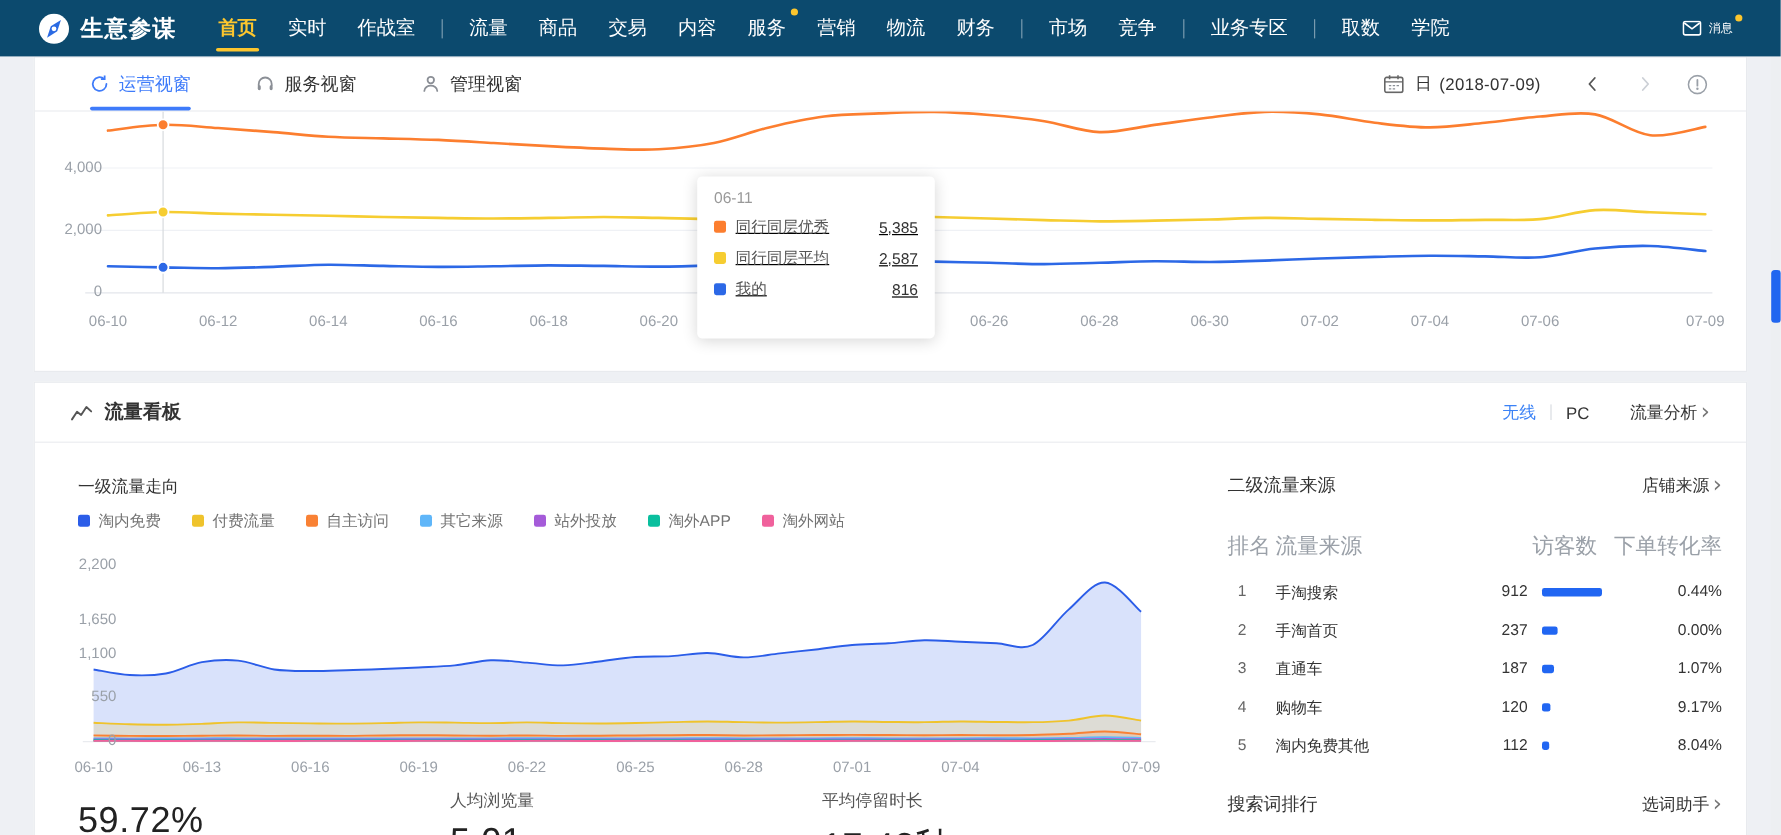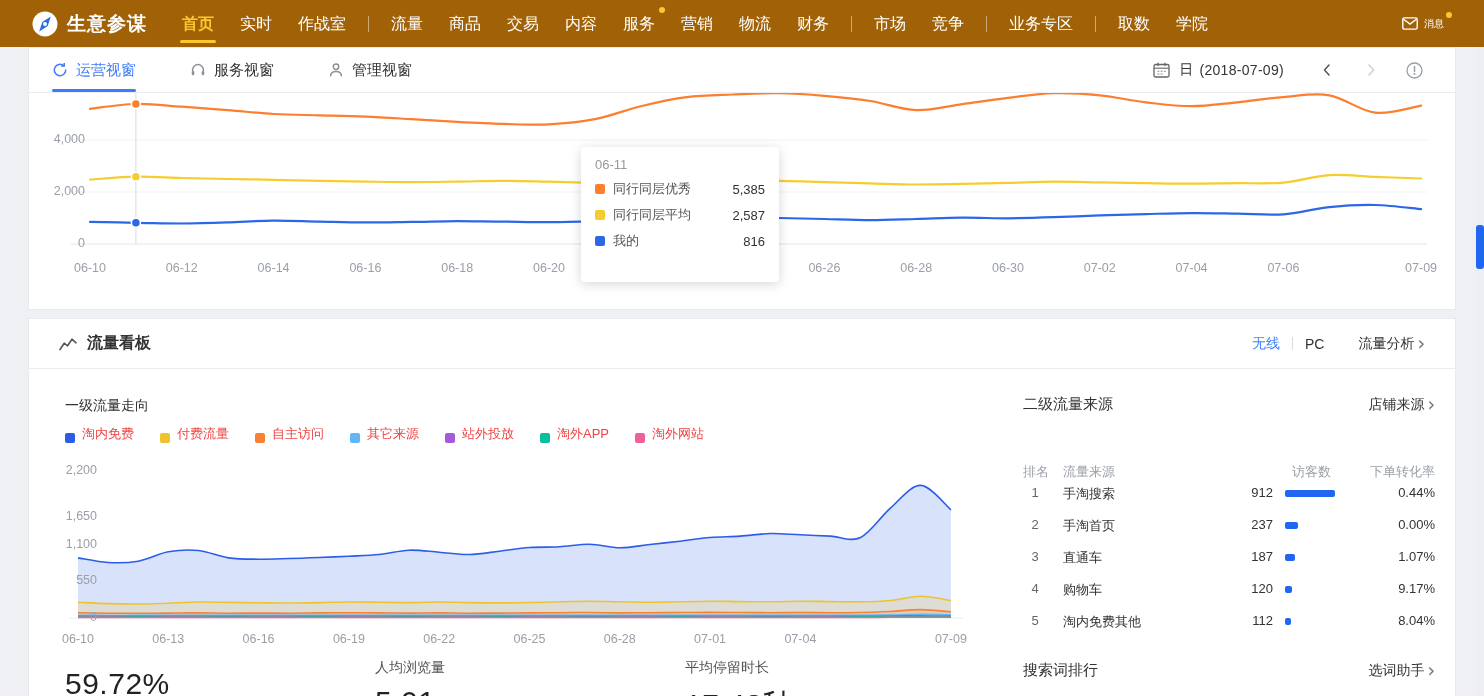--- a/index.html
+++ b/index.html
@@ -1,86 +1,86 @@
 <!DOCTYPE html>
 <html><head>
 <meta charset="utf-8">
 <style>
   html,body{margin:0;padding:0;}
   .page{position:relative;width:1484px;height:696px;overflow:hidden;background:#eef0f4;
         font-family:"Liberation Sans","DejaVu Sans",sans-serif;-webkit-font-smoothing:antialiased;}
   
-  .topnav{position:absolute;left:0;top:0;width:100%;height:47px;background:#a16207;display:flex;align-items:center;color:#fff;z-index:20;}
+  .topnav{position:absolute;left:0;top:0;width:100%;height:47px;background:#0c4a6e;display:flex;align-items:center;color:#fff;z-index:20;}
   .brand{display:flex;align-items:center;gap:9px;margin-left:32px;cursor:pointer;}
   .brand-name{font-size:19px;font-weight:bold;letter-spacing:1px;}
   .nav-menu{display:flex;align-items:center;margin-left:22px;flex:1;height:47px;}
   .nav-item{position:relative;font-size:16px;padding:0 13px;height:47px;line-height:47px;cursor:pointer;white-space:nowrap;}
   .nav-item.active{color:#fcc62e;font-weight:bold;}
   .nav-item.active::after{content:"";position:absolute;left:11px;right:11px;bottom:4px;height:3px;background:#fcc62e;border-radius:2px;}
   .nav-divider{width:1px;height:16px;background:rgba(255,255,255,.45);margin:0 9px;}
   .nav-badge{position:absolute;top:7px;right:3px;width:6px;height:6px;border-radius:50%;background:#fcc62e;}
   .nav-message{position:relative;display:flex;align-items:center;gap:6px;margin-right:40px;font-size:10px;cursor:pointer;}
   .nav-message .nav-badge{top:-5px;right:-8px;}
   
   .card{position:absolute;left:28px;width:1428px;background:#fff;border:1px solid #e8eaee;box-sizing:border-box;}
   .card-top{top:47px;height:263px;}
   .card-board{top:318px;height:470px;}
   
-  .tabbar{position:relative;height:45px;display:flex;align-items:center;border-bottom:1px solid #ebedf0;padding-left:23px;box-sizing:border-box;}
+  .tabbar{position:relative;height:45px;display:flex;align-items:center;border-bottom:1px solid #ebedf0;padding-left:46px;box-sizing:border-box;}
   .tab{display:flex;align-items:center;gap:8px;font-size:15px;color:#333;margin-right:54px;height:44px;cursor:pointer;position:relative;}
   .tab .ticon{color:#8b8f96;display:flex;align-items:center;}
   .tab.active{color:#3e7bfa;}
   .tab.active .ticon{color:#3e7bfa;}
   .tab.active::after{content:"";position:absolute;left:0;right:0;bottom:0;height:3px;background:#3e7bfa;border-radius:2px;}
   .date-ctrl{position:absolute;right:32px;top:0;height:44px;display:flex;align-items:center;color:#333;font-size:14px;}
   .date-ctrl .cal{display:flex;margin-right:9px;color:#666;}
   .date-text{letter-spacing:.3px;}
   .chev{display:flex;align-items:center;cursor:pointer;}
   .chev-prev{margin-left:36px;color:#555;}
   .chev-next{margin-left:30px;color:#ccd0d6;cursor:default;}
   .info-ic{margin-left:28px;display:flex;cursor:pointer;}
   
   .top-chart{position:absolute;left:0;top:45px;width:1426px;height:216px;overflow:hidden;}
   .topsvg{position:absolute;left:0;top:-4px;}
   .axis-y{position:absolute;left:8px;width:48px;text-align:right;font-size:12.5px;color:#9aa0a8;}
   .axis-x{position:absolute;top:168px;transform:translateX(-50%);font-size:12.5px;color:#9aa0a8;white-space:nowrap;}
   .tooltip{position:absolute;left:552px;top:54px;width:170px;background:#fff;border-radius:4px;
            box-shadow:0 2px 12px rgba(0,0,0,.16);padding:10px 14px 24px;z-index:6;}
   .tt-title{color:#999;font-size:13px;margin-bottom:6px;}
-  .tt-row{display:flex;align-items:center;font-size:13px;margin:8px 0;}
+  .tt-row{display:flex;align-items:center;font-size:13px;margin:8px 0;text-decoration:underline;}
   .tt-swatch{width:10px;height:10px;border-radius:2px;margin-right:8px;flex:none;}
   .tt-label{color:#555;margin-right:auto;white-space:nowrap;}
   .tt-value{color:#333;margin-left:16px;}
   
   .board-header{height:50px;border-bottom:1px solid #ebedf0;display:flex;align-items:center;padding:0 30px;box-sizing:border-box;}
   .board-title{font-size:16px;font-weight:bold;color:#333;margin-left:10px;}
   .board-controls{margin-left:auto;display:flex;align-items:center;font-size:14px;}
   .toggle{cursor:pointer;color:#333;}
   .toggle.on{color:#3b82f6;}
   .toggle-divider{width:1px;height:13px;background:#d9dce1;margin:0 12px;}
   .board-link{margin-left:34px;display:flex;align-items:center;gap:3px;color:#333;cursor:pointer;}
   .arrow{font-size:19px;line-height:13px;color:#777;font-family:"DejaVu Sans",sans-serif;}
   .flow-title{position:absolute;left:36px;top:78px;font-size:14px;color:#333;}
   .legend{position:absolute;left:36px;top:106px;display:flex;gap:26px;}
-  .legend-item{display:flex;align-items:flex-end;gap:7px;font-size:13px;color:#ef4444;cursor:pointer;white-space:nowrap;}
+  .legend-item{display:flex;align-items:center;gap:7px;font-size:13px;color:#737373;cursor:pointer;white-space:nowrap;}
   .legend-swatch{width:10px;height:10px;border-radius:2px;flex:none;}
   .flow-chart{position:absolute;left:30px;top:140px;width:950px;height:205px;}
   .fc-svg{position:absolute;left:8px;top:12px;}
   .fc-ylabel{position:absolute;left:0;width:38px;text-align:right;font-size:12.5px;color:#9aa0a8;z-index:2;}
   .fc-xlabel{position:absolute;top:173px;transform:translateX(-50%);font-size:12.5px;color:#9aa0a8;white-space:nowrap;}
   .stats{position:absolute;left:0;top:340px;width:980px;height:130px;}
   .stat{position:absolute;top:0;width:290px;}
   .stat-label{font-size:14px;color:#555;}
   .stat-value{font-size:30px;color:#222;font-weight:500;margin-top:8px;letter-spacing:.5px;}
   
   .source-section{position:absolute;left:994px;top:70px;width:412px;height:380px;}
   .source-header{display:flex;align-items:center;position:absolute;top:6px;left:0;right:0;}
   .source-title{font-size:15px;color:#333;}
   .sec-link{margin-left:auto;display:flex;align-items:center;gap:3px;font-size:14px;color:#333;cursor:pointer;}
-  .cols{position:absolute;top:74px;left:0;right:0;height:16px;font-size:13px;color:#9aa0a8;}
+  .cols{position:absolute;top:54px;left:0;right:0;height:16px;font-size:18px;color:#9aa0a8;}
   .cols span{position:absolute;top:0;}
   .c0{left:0;} .c1{left:40px;} .c2{left:230px;width:78px;text-align:right;} .c3{right:0;}
   .s-row{position:absolute;left:0;right:0;height:18px;font-size:13px;cursor:pointer;}
   .s-rank{position:absolute;left:2px;width:20px;text-align:center;color:#666;}
   .s-name{position:absolute;left:40px;color:#333;}
   .s-vis{position:absolute;left:170px;width:80px;text-align:right;color:#333;}
   .s-bar{position:absolute;left:262px;top:5px;height:7px;border-radius:2px;}
   .s-conv{position:absolute;right:0;color:#333;}
   .search-rank{position:absolute;left:0;right:0;top:272px;display:flex;align-items:center;}
   .search-title{font-size:15px;color:#333;}

